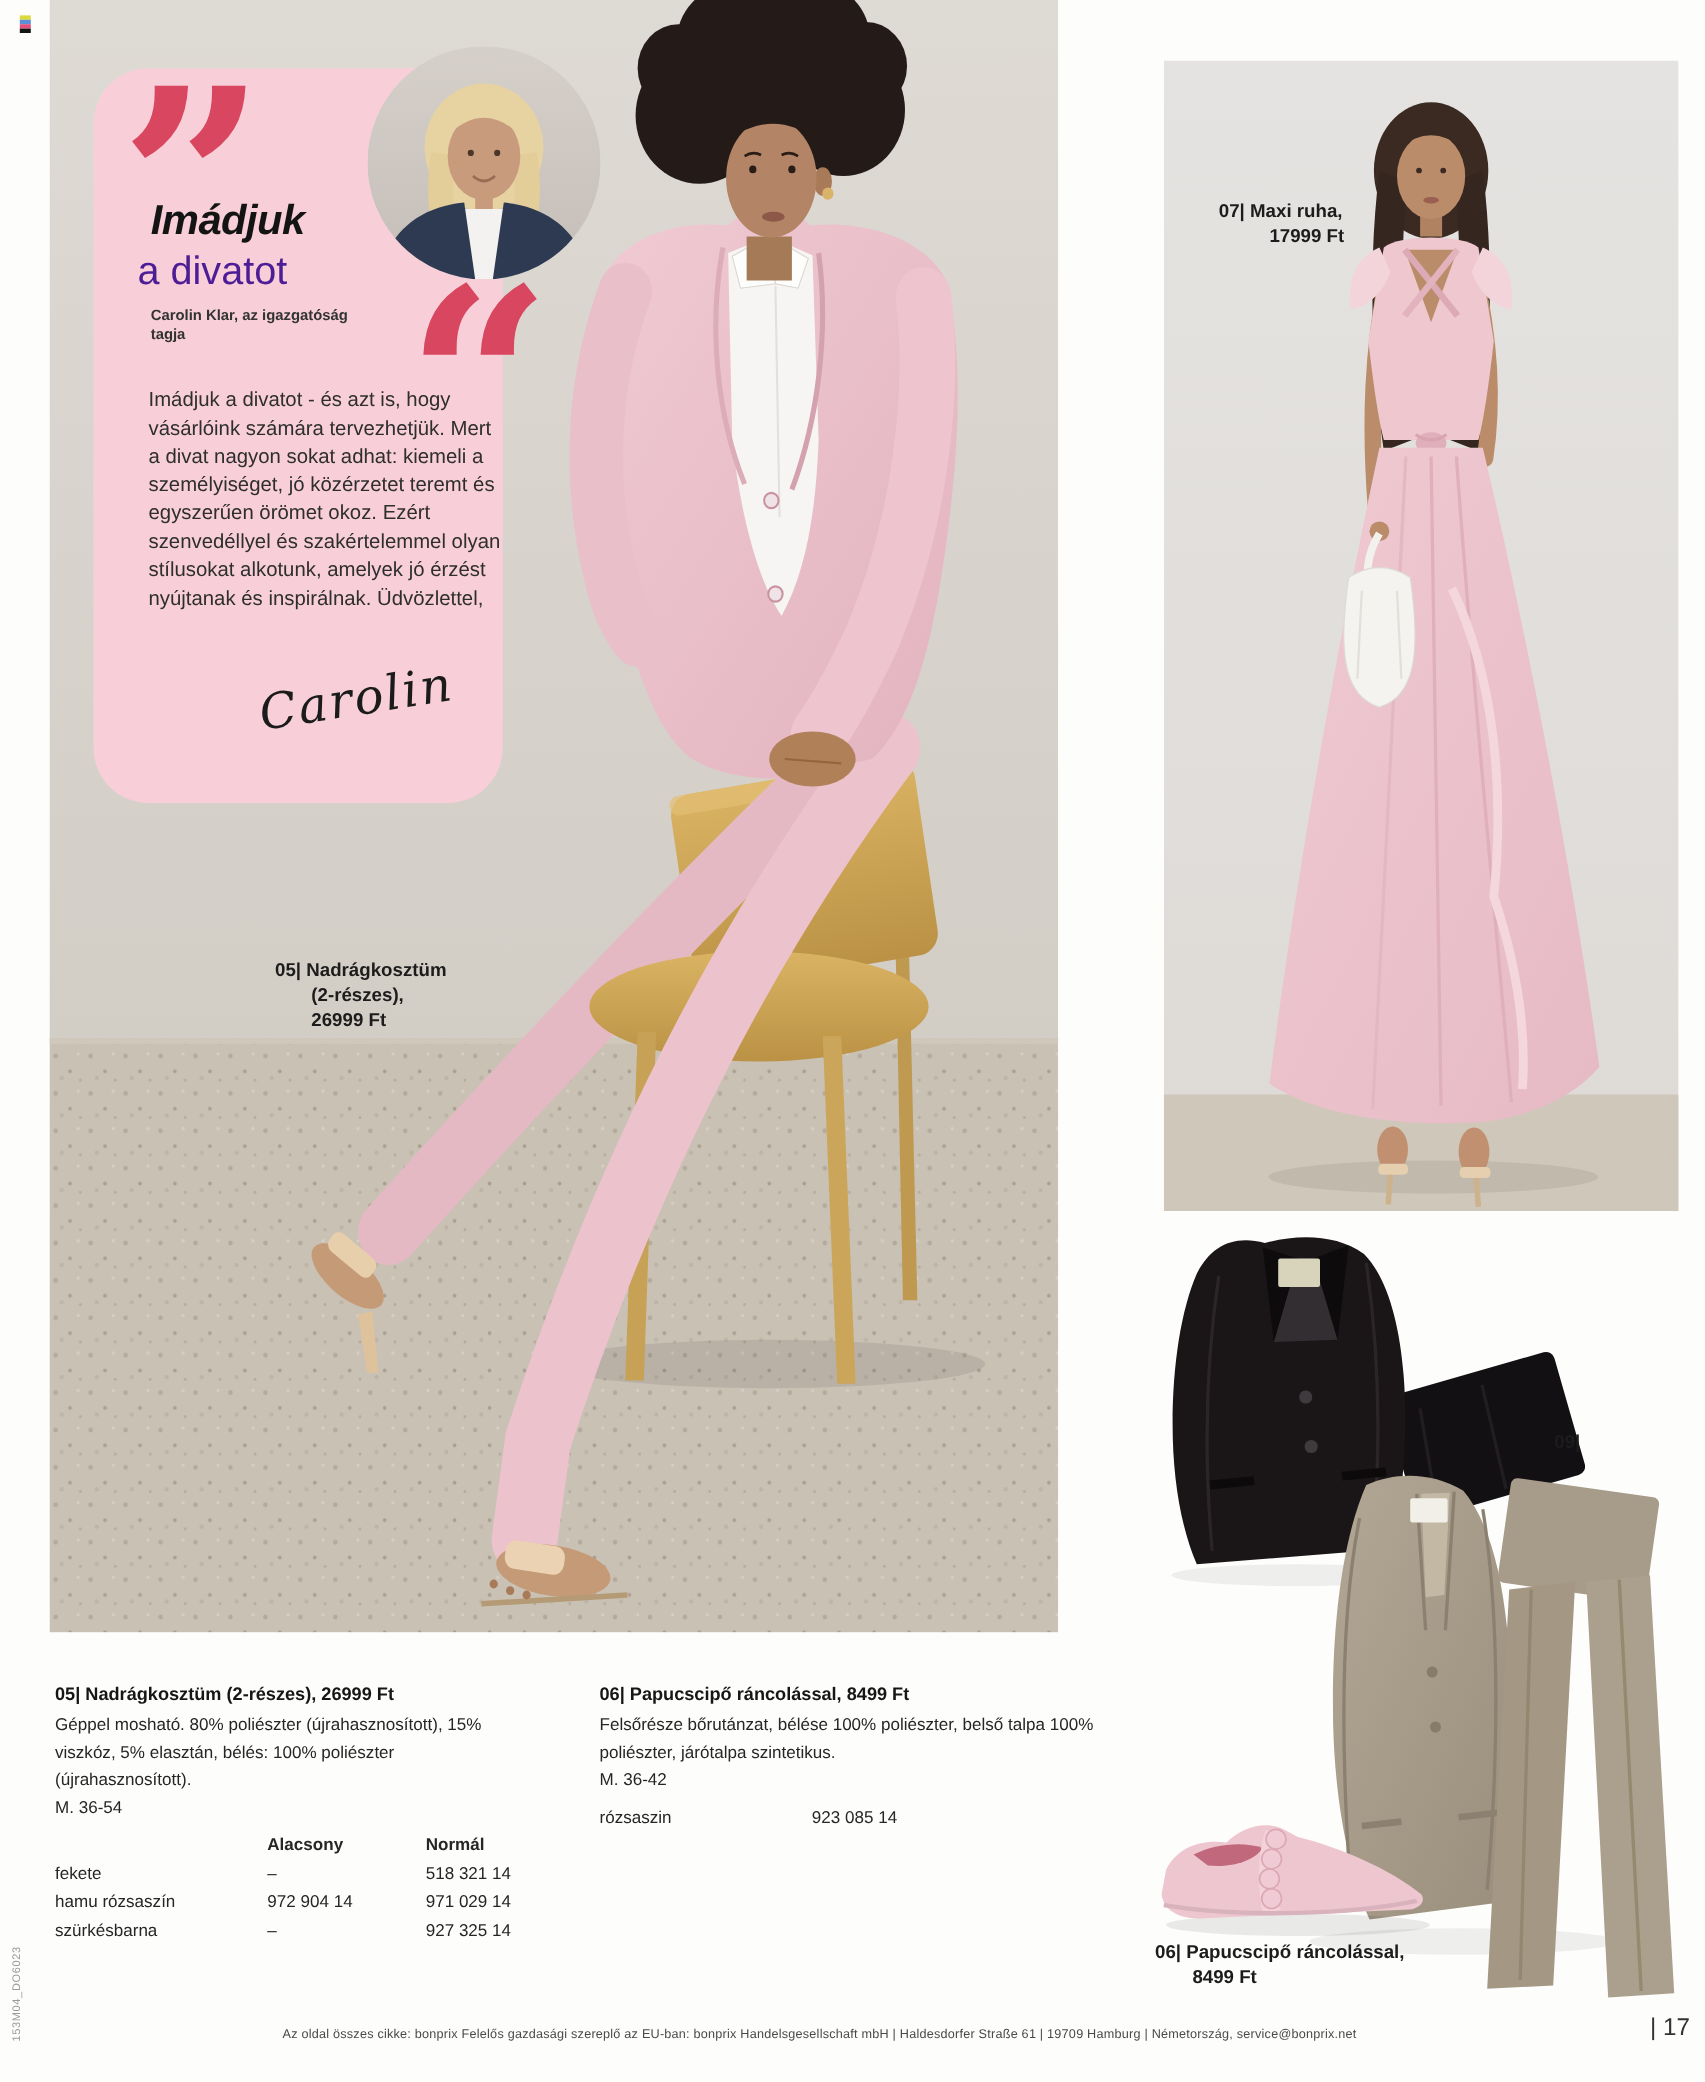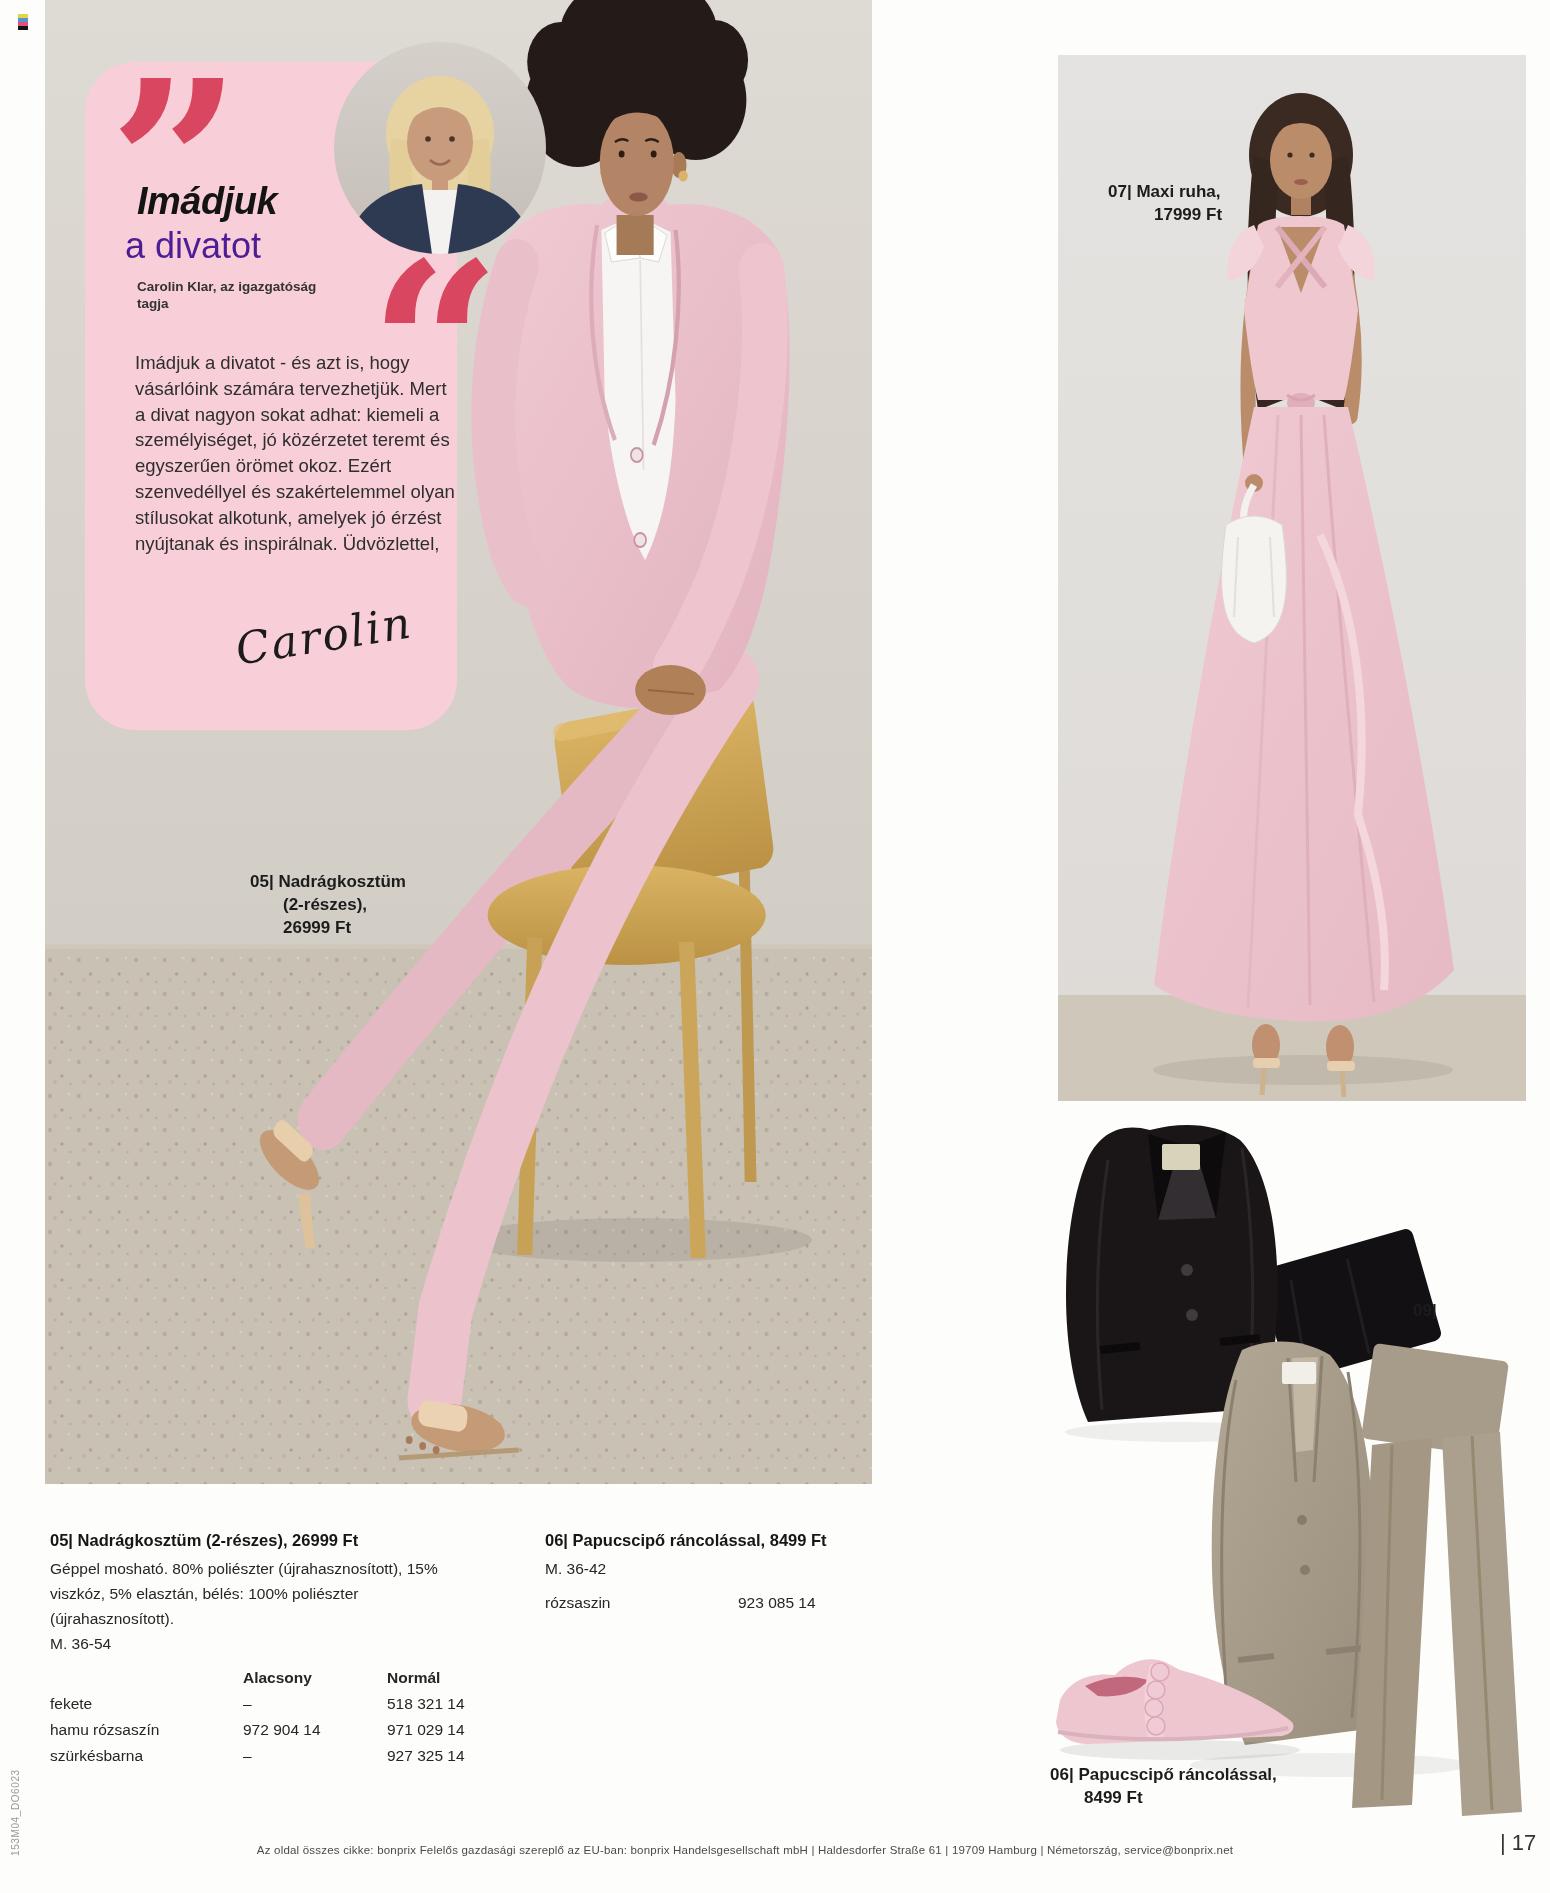--- a/index.html
+++ b/index.html
@@ -5,21 +5,21 @@
   html,body{margin:0;padding:0;background:#e9e9e9;}
   .page{position:relative;width:1550px;height:1893px;background:#fdfdfc;overflow:hidden;
         font-family:"Liberation Sans",sans-serif;color:#1c1c1c;}
   .abs{position:absolute;}
 
   
   .print-mark{left:18px;top:14px;width:10px;}
   .print-mark div{width:10px;height:4px;}
 
   
-  .main-photo{left:45px;top:0;width:827px;height:1484px;}
+  .main-photo{left:45px;top:0;width:917px;height:1484px;}
   .right-photo{left:1058px;top:55px;width:468px;height:1046px;}
   .main-photo svg,.right-photo svg,.flatlay svg,.portrait svg{display:block;width:100%;height:100%;}
 
   
   .quote-card{left:85px;top:62px;width:372px;height:668px;border-radius:50px;background:#f8cfd8;}
   .q-open{left:24px;top:-12px;font-family:"DejaVu Serif",serif;font-weight:bold;font-size:230px;
           line-height:1;color:#d8465f;}
   .q-close{left:284px;top:170px;font-family:"DejaVu Serif",serif;font-weight:bold;font-size:230px;
           line-height:1;color:#d8465f;}
   .q-title1{left:52px;top:118px;font-size:38px;font-weight:bold;font-style:italic;color:#141414;letter-spacing:-0.5px;}
@@ -380,20 +380,21 @@
         <td class="c2">–</td>
         <td>927 325 14</td>
       </tr>
     </tbody>
       </table>
   </div>
 
   <div class="abs pcol pcol-b">
     <div>
       <div class="p-title">06| Papucscipő ráncolással, 8499 Ft</div>
+      <div>Felsőrésze bőrutánzat, bélése 100% poliészter, belső talpa 100% poliészter, járótalpa szintetikus.</div>
       <div class="p-sizes">M. 36-42</div>
       <table class="spec spec-b">
         <tbody>
             <tr>
           <td class="c1">rózsaszin</td>
           <td>923 085 14</td>
         </tr>
       </tbody>
         </table>
     </div>

